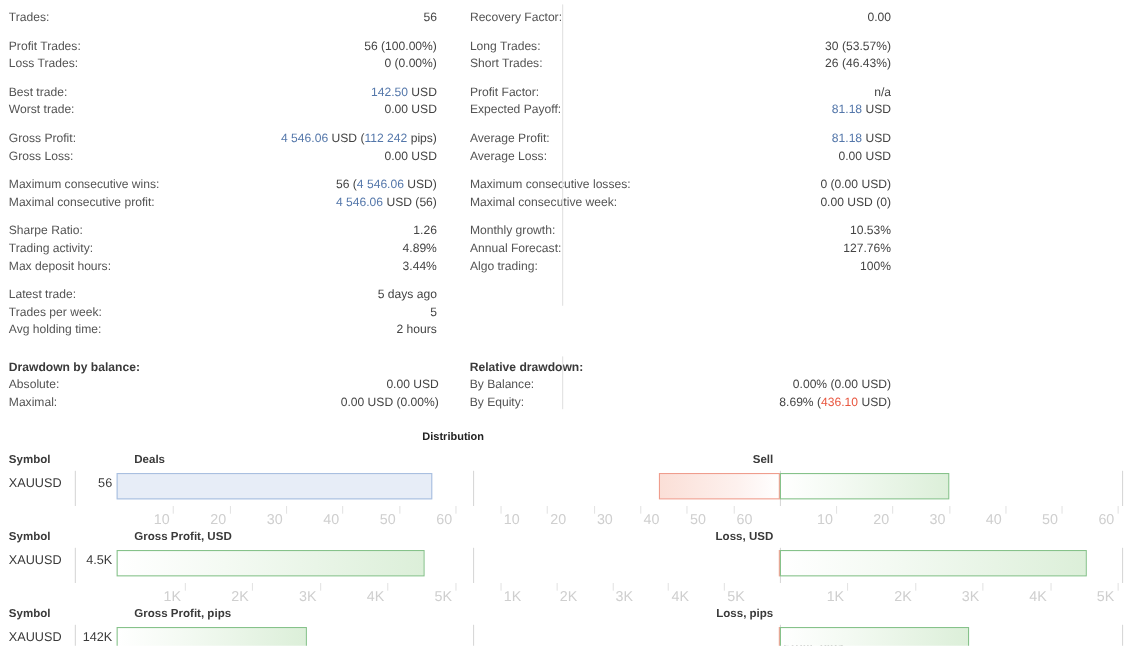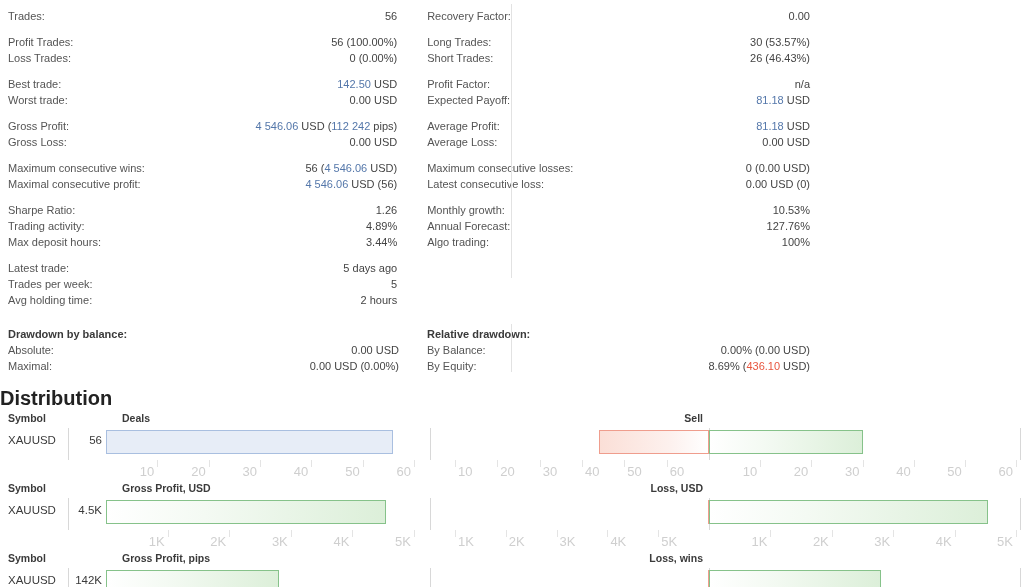--- a/index.html
+++ b/index.html
@@ -53,21 +53,22 @@
   .dd .divider-v2{
     position:absolute;left:511px;top:2px;width:1px;height:48px;background:#e2e2e2;
   }
   .dd-col{width:512px;box-sizing:border-box;}
   .dd-col.left{padding:0 12px 0 8px;}
   .dd-col.right{padding:0 14px 0 16px;}
   .dd-title{font-weight:bold;color:#3a3a3a;height:16px;line-height:16px;}
 
   
   .dist-title{
-    font-size:20px;
+    text-align:center;
+    font-size:10px;
     font-weight:bold;
     color:#222;
     margin:14px 0 0 0;
     height:20px;line-height:20px;
   }
   .dist-block{
     position:relative;
     height:68px;
     margin-top:2px;
   }
@@ -253,21 +254,21 @@
         <span class="lbl">Average Loss:</span>
         <span class="val">0.00 USD</span>
       </div>
       <div class="gap"></div>
 
       <div class="srow">
         <span class="lbl">Maximum consecutive losses:</span>
         <span class="val">0 (0.00 USD)</span>
       </div>
       <div class="srow">
-        <span class="lbl">Latest consecutive loss:</span>
+        <span class="lbl">Maximal consecutive week:</span>
         <span class="val">0.00 USD (0)</span>
       </div>
       <div class="gap"></div>
 
       <div class="srow">
         <span class="lbl">Monthly growth:</span>
         <span class="val blue">10.53%</span>
       </div>
       <div class="srow">
         <span class="lbl">Annual Forecast:</span>
@@ -416,21 +417,21 @@
           <div class="tick" style="left: 954.6px;"></div>
           <div class="tick-lbl r" style="left: 951.6px;">4K</div>
           <div class="tick" style="left: 1016px;"></div>
           <div class="tick-lbl r" style="left: 1013px;">5K</div>
         </div>
       </div>
       <div class="dist-block">
         <div class="dist-head">
           <span class="h-symbol">Symbol</span>
           <span class="h-left">Gross Profit, pips</span>
-          <span class="h-negl" style="left: 703px; transform: translateX(-100%);">Loss, wins</span>
+          <span class="h-negl" style="left: 703px; transform: translateX(-100%);">Loss, pips</span>
           <span class="h-posl" style="left: 712px;">Profit, pips</span>
         </div>
         <div class="dist-body">
           <div class="sym-name">XAUUSD</div>
           <div class="sym-val" style="left: 56px; width: 46px;">142K</div>
           <div class="vrule" style="left: 68px; top: 2px; height: 32px;"></div>
           <div class="vrule" style="left: 430px; top: 2px; height: 32px;"></div>
           <div class="vrule" style="left: 709px; top: 2px; height: 32px;"></div>
           <div class="vrule" style="left: 1020px; top: 2px; height: 32px;"></div>
           <div class="bar green" style="left: 106px; width: 172.853px;"></div>

